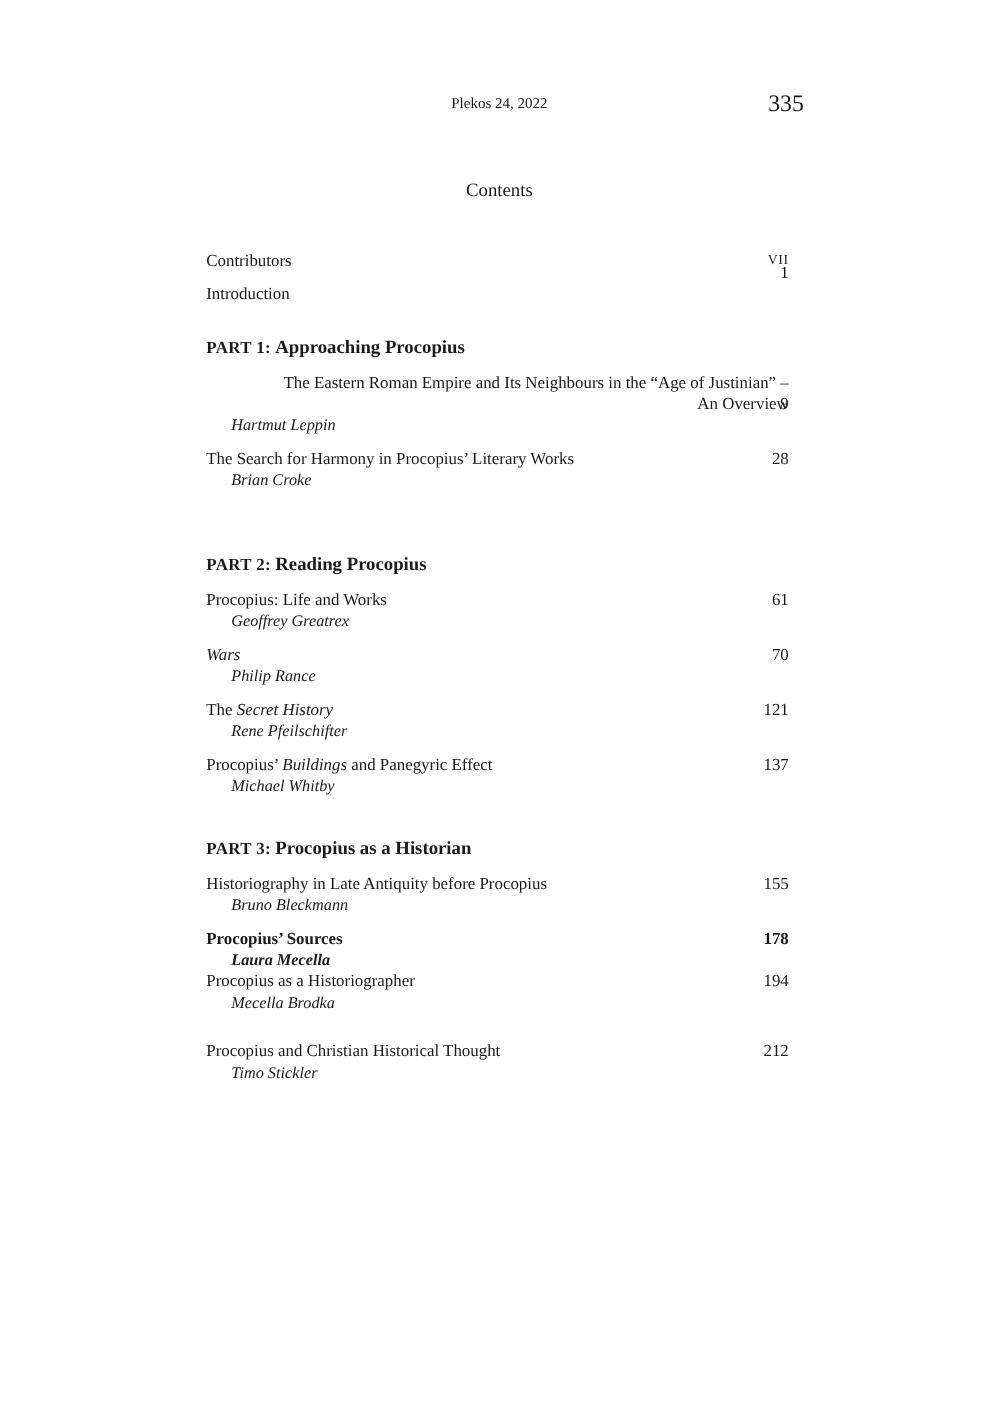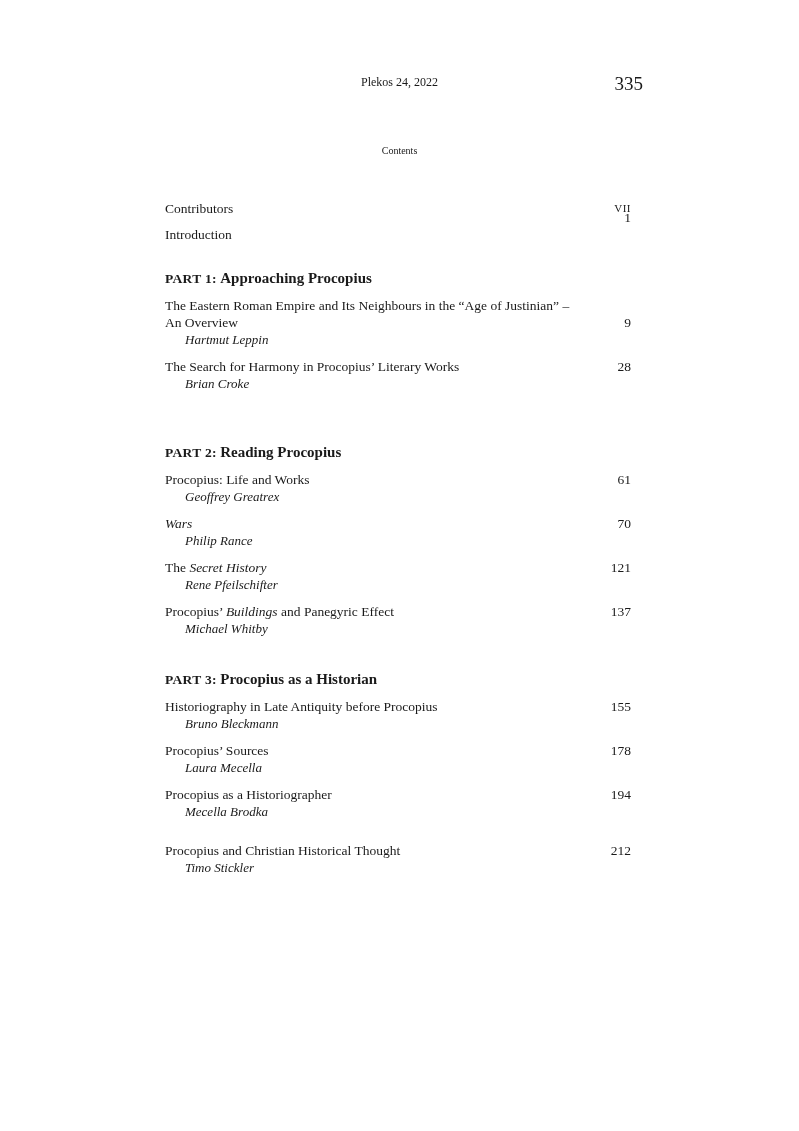--- a/index.html
+++ b/index.html
@@ -9,21 +9,21 @@
       color: #1a1a1a;
     }
     .running-head {
       position: absolute; top: 75px; left: 0; width: 799px;
       font-size: 12px;
     }
     .running-head .journal { position: absolute; left: 0; width: 799px; text-align: center; }
     .running-head .pageno { position: absolute; left: 610px; width: 33px; text-align: right; font-size: 19px; top: -2px; }
     .title {
       position: absolute; top: 145px; left: 0; width: 799px;
-      text-align: center; font-size: 10px;
+      text-align: center; font-size: 15px;
     }
     .toc { position: absolute; left: 165px; width: 466px; top: 200px; }
     .entry { position: relative; font-size: 13.5px; line-height: 17px; }
     .entry .etitle { display: block; padding-right: 40px; }
     .entry .page { position: absolute; right: 0; bottom: 0; }
     .entry .page.roman { font-size: 11px; letter-spacing: 0.5px; }
     .entry.has-author .page { bottom: 17px; }
     .entry .author { display: block; font-style: italic; padding-left: 20px; font-size: 13px; }
     .part {
       font-size: 14px; font-weight: bold; margin-top: 26px; margin-bottom: 10px;
@@ -53,21 +53,21 @@
     <span class="etitle">Introduction</span>
     <span class="page">1</span>
   </div>
 
   <div class="part" style="margin-top:27px;">
     <span class="partlabel">PART 1:</span>
     <span class="partname">Approaching Procopius</span>
   </div>
 
   <div class="entry has-author" style="margin-bottom:10px;">
-    <span class="etitle" style="padding-right:0;">
+    <span class="etitle" style="padding-right:0;text-align:right;">
       <span>The Eastern Roman Empire and Its Neighbours in the “Age of Justinian” –</span><br>
       <span>An Overview</span>
     </span>
     <span class="author">Hartmut Leppin</span>
     <span class="page">9</span>
   </div>
 
   <div class="entry has-author">
     <span class="etitle">The Search for Harmony in Procopius’ Literary Works</span>
     <span class="author">Brian Croke</span>
@@ -107,21 +107,21 @@
     <span class="partlabel">PART 3:</span>
     <span class="partname">Procopius as a Historian</span>
   </div>
 
   <div class="entry has-author" style="margin-bottom:10px;">
     <span class="etitle">Historiography in Late Antiquity before Procopius</span>
     <span class="author">Bruno Bleckmann</span>
     <span class="page">155</span>
   </div>
 
-  <div class="entry has-author" style="margin-bottom:10px;">
+  <div class="entry has-author" style="margin-bottom:0;font-weight:bold;">
     <span class="etitle">Procopius’ Sources</span>
     <span class="author">Laura Mecella</span>
     <span class="page">178</span>
   </div>
 
   <div class="entry has-author" style="margin-bottom:22px;">
     <span class="etitle">Procopius as a Historiographer</span>
     <span class="author">Mecella Brodka</span>
     <span class="page">194</span>
   </div>

